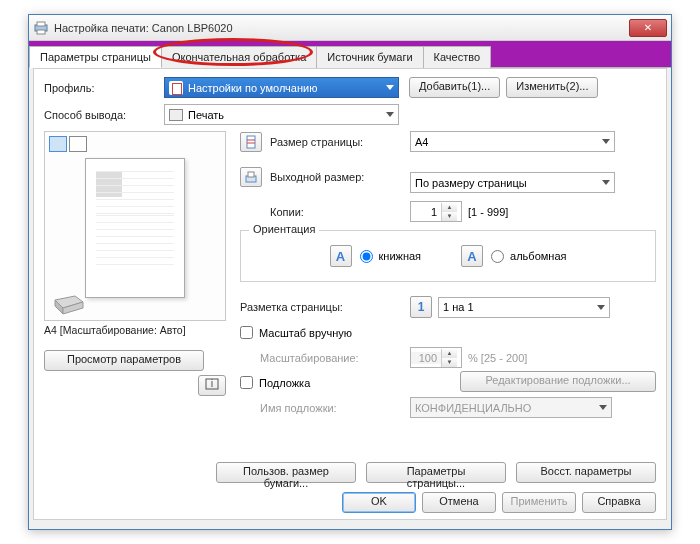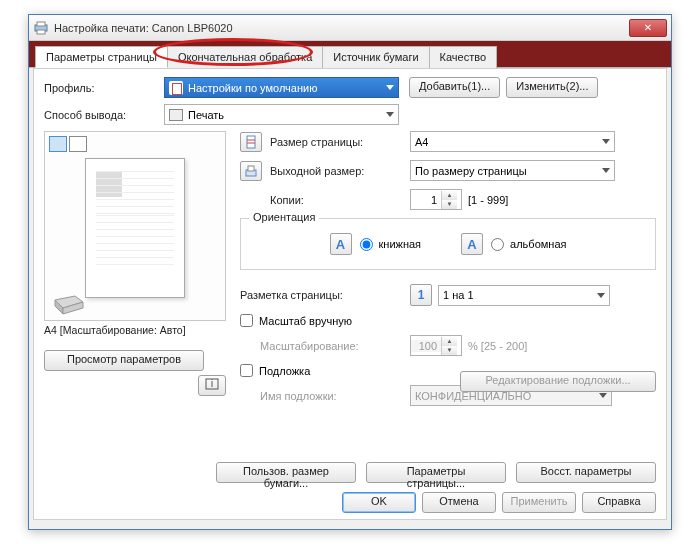--- a/index.html
+++ b/index.html
@@ -4,21 +4,21 @@
 <style>
 * { box-sizing: border-box; margin: 0; padding: 0; font-family: "Segoe UI", Tahoma, sans-serif; font-size: 11px; }
 body { background: #fff; width: 700px; height: 544px; position: relative; overflow: hidden; }
 
 .window { position: absolute; top: 14px; left: 28px; width: 644px; height: 516px; border: 1px solid #4a7db5; background: #f0f0f0; box-shadow: 0 2px 10px rgba(0,0,0,0.25); }
 .titlebar { height: 26px; background: linear-gradient(#fdfdfd,#e8e8e8); border-bottom: 1px solid #ccc; display: flex; align-items: center; padding: 0 4px; }
 .titlebar .icon { width: 16px; height: 16px; margin-right: 5px; display: inline-block; }
 .titlebar .title { flex: 1; color: #333; }
 .close-btn { width: 38px; height: 18px; background: linear-gradient(#e07a7a,#c43b3b); border: 1px solid #963030; border-radius: 2px; color: #fff; text-align: center; line-height: 15px; font-size: 10px; cursor: pointer; }
 
-.tabs { display: flex; padding: 4px 6px 0 6px; background: #7f1d1d; border-bottom: 1px solid #b6b6b6; position: relative; }
+.tabs { display: flex; padding: 4px 6px 0 0; background: #a21caf; border-bottom: 1px solid #b6b6b6; position: relative; }
 .tab { padding: 4px 10px; background: #f0f0f0; border: 1px solid #b6b6b6; border-bottom: none; margin-right: -1px; position: relative; top: 1px; color: #222; cursor: pointer; }
 .tab.active { background: #fff; border-bottom: 1px solid #fff; z-index: 2; }
 .highlight-oval { position: absolute; pointer-events: none; border: 3px solid #d52020; border-radius: 50%/50%; top: -3px; left: 124px; width: 160px; height: 28px; z-index: 5; }
 
 .content { background: #fff; border: 1px solid #cfcfcf; margin: 0 4px 4px 4px; padding: 8px 10px; height: 452px; position: relative; }
 
 .row { display: flex; align-items: center; margin-bottom: 6px; }
 .lbl { width: 120px; color: #222; }
 .lbl2 { width: 140px; color: #222; }
 
@@ -52,21 +52,21 @@
 .param-btn { width: 160px; margin-top: 14px; }
 .param-row2 { display: flex; justify-content: flex-end; margin-top: 4px; }
 
 .right { flex: 1; padding-left: 14px; }
 .right .row { margin-bottom: 8px; }
 .iconbox { width: 22px; height: 20px; border: 1px solid #9f9f9f; border-radius: 2px; background: linear-gradient(#fdfdfd,#e8e8e8); margin-right: 8px; display: flex; align-items: center; justify-content: center; }
 .iconbox svg { width: 14px; height: 14px; }
 .combo { border: 1px solid #b0b0b0; background: #fff; height: 21px; display: flex; align-items: center; padding: 0 4px; }
 .combo .dd { margin-left: auto; width: 0; height: 0; border-left: 4px solid transparent; border-right: 4px solid transparent; border-top: 5px solid #555; }
 .combo.w1 { width: 205px; }
-.combo.w2 { width: 205px; }
+.combo.w2 { width: 205px; margin-top: 12px; }
 .combo.disabled { color: #9a9a9a; background: #f4f4f4; }
 
 .spin { display: flex; align-items: center; border: 1px solid #b0b0b0; height: 21px; width: 52px; background: #fff; }
 .spin input { border: none; width: 30px; text-align: right; padding-right: 4px; font-size: 11px; outline: none; }
 .spin .arrows { width: 16px; display: flex; flex-direction: column; border-left: 1px solid #ccc; }
 .spin .arrows span { height: 9px; background: linear-gradient(#fdfdfd,#e5e5e5); text-align: center; font-size: 6px; line-height: 9px; color: #555; }
 .spin.disabled input { color: #9a9a9a; background: #f4f4f4; }
 
 .fieldset { border: 1px solid #d0d0d0; padding: 10px 24px; margin-top: 6px; position: relative; }
 .fieldset .legend { position: absolute; top: -8px; left: 8px; background: #fff; padding: 0 4px; color: #222; }

